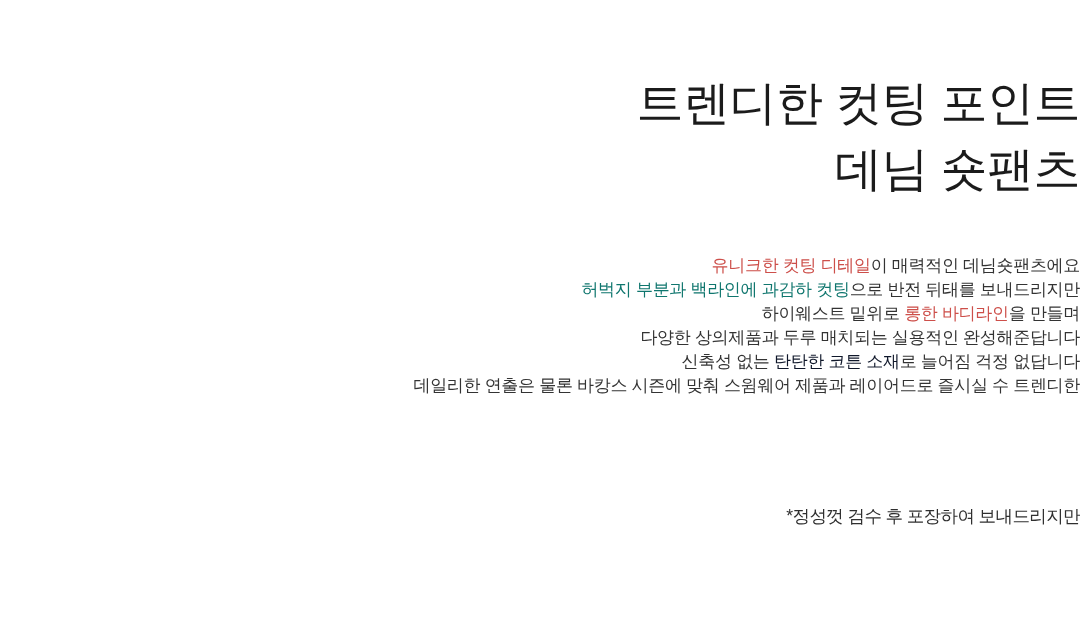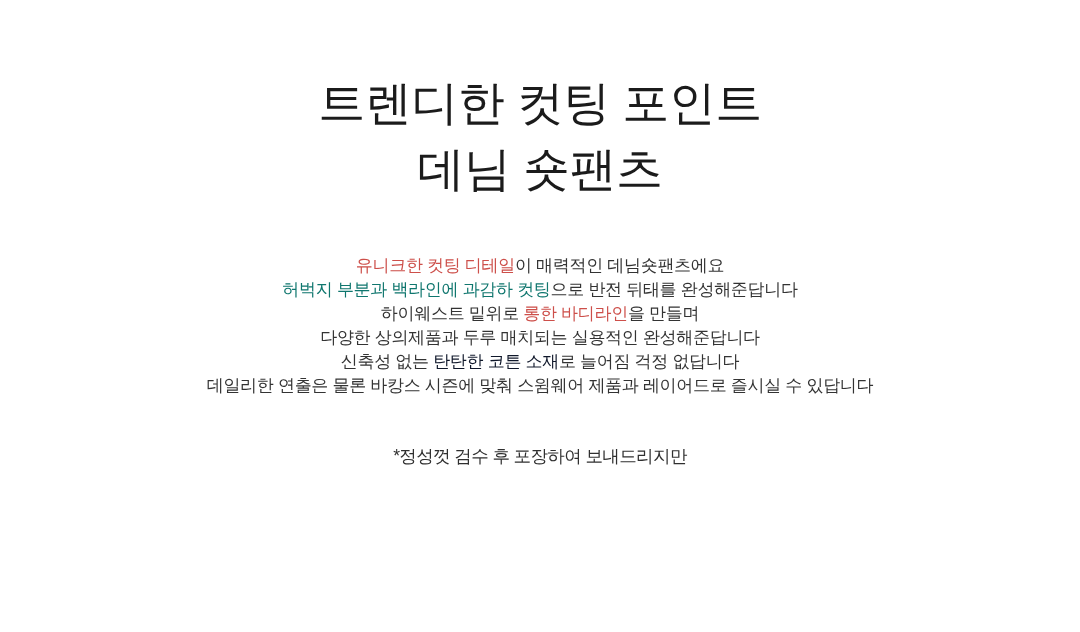--- a/index.html
+++ b/index.html
@@ -8,21 +8,21 @@
     background: #ffffff;
   }
   .page {
     position: relative;
     width: 1080px;
     height: 632px;
     margin: 0 auto;
     background: #ffffff;
     overflow: hidden;
     font-family: "Liberation Sans", "DejaVu Sans", sans-serif;
-    text-align: center;
+    text-align: right;
   }
   .title-block {
     padding-top: 70px;
     color: #1b1b1b;
     font-size: 47px;
     line-height: 66px;
     font-weight: 400;
     letter-spacing: -0.5px;
   }
   .title-line {
@@ -35,21 +35,21 @@
     line-height: 24px;
     letter-spacing: -0.3px;
   }
   .desc-line {
     margin: 0;
   }
   .hl {
     
   }
   .notice-block {
-    margin-top: 44px;
+    margin-top: 104px;
     color: #2f2f2f;
     font-size: 17.5px;
     line-height: 29px;
     letter-spacing: -0.6px;
   }
   .notice-line {
     margin: 0;
   }
 </style>
 </head>
@@ -57,24 +57,24 @@
 
 <div class="page">
 
   <div class="title-block">
     <p class="title-line">트렌디한 컷팅 포인트</p>
     <p class="title-line">데님 숏팬츠</p>
   </div>
 
   <div class="desc-block">
     <p class="desc-line"><span class="hl" style="color: rgb(205, 79, 74);">유니크한 컷팅 디테일</span><span>이 매력적인 데님숏팬츠에요</span></p>
-    <p class="desc-line"><span class="hl" style="color: #0f766e;">허벅지 부분과 백라인에 과감하 컷팅</span><span>으로 반전 뒤태를 완성해준답니다</span></p>
+    <p class="desc-line"><span class="hl" style="color: #0f766e;">허벅지 부분과 백라인에 과감하 컷팅</span><span>으로 반전 뒤태를 보내드리지만</span></p>
     <p class="desc-line"><span>하이웨스트 밑위로 </span><span class="hl" style="color: rgb(205, 79, 74);">롱한 바디라인</span><span>을 만들며</span></p>
     <p class="desc-line"><span>다양한 상의제품과 두루 매치되는 실용적인 완성해준답니다</span></p>
     <p class="desc-line"><span>신축성 없는 </span><span class="hl" style="color: #0f172a;">탄탄한 코튼 소재</span><span>로 늘어짐 걱정 없답니다</span></p>
-    <p class="desc-line"><span>데일리한 연출은 물론 바캉스 시즌에 맞춰 스윔웨어 제품과 레이어드로 즐시실 수 있답니다</span></p>
+    <p class="desc-line"><span>데일리한 연출은 물론 바캉스 시즌에 맞춰 스윔웨어 제품과 레이어드로 즐시실 수 트렌디한</span></p>
   </div>
 
   <div class="notice-block">
     <p class="notice-line">*정성껏 검수 후 포장하여 보내드리지만</p>
   </div>
 
 </div>
 
 </body></html>

